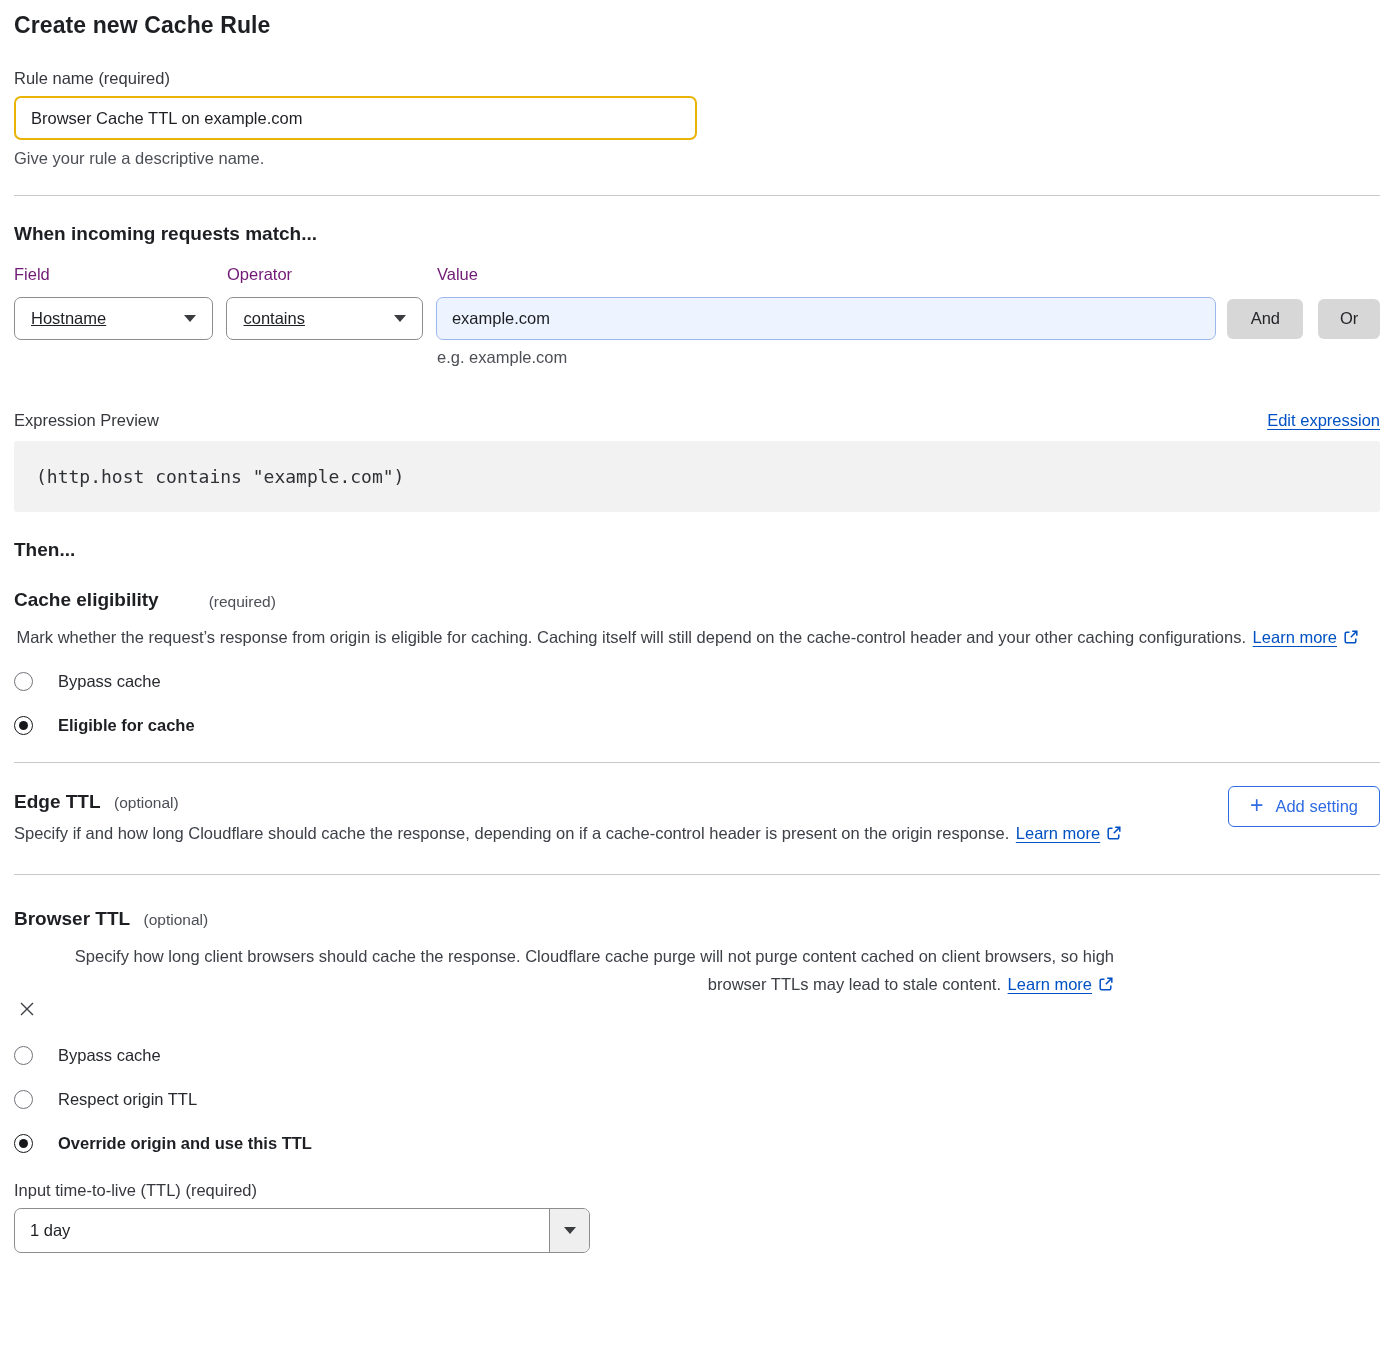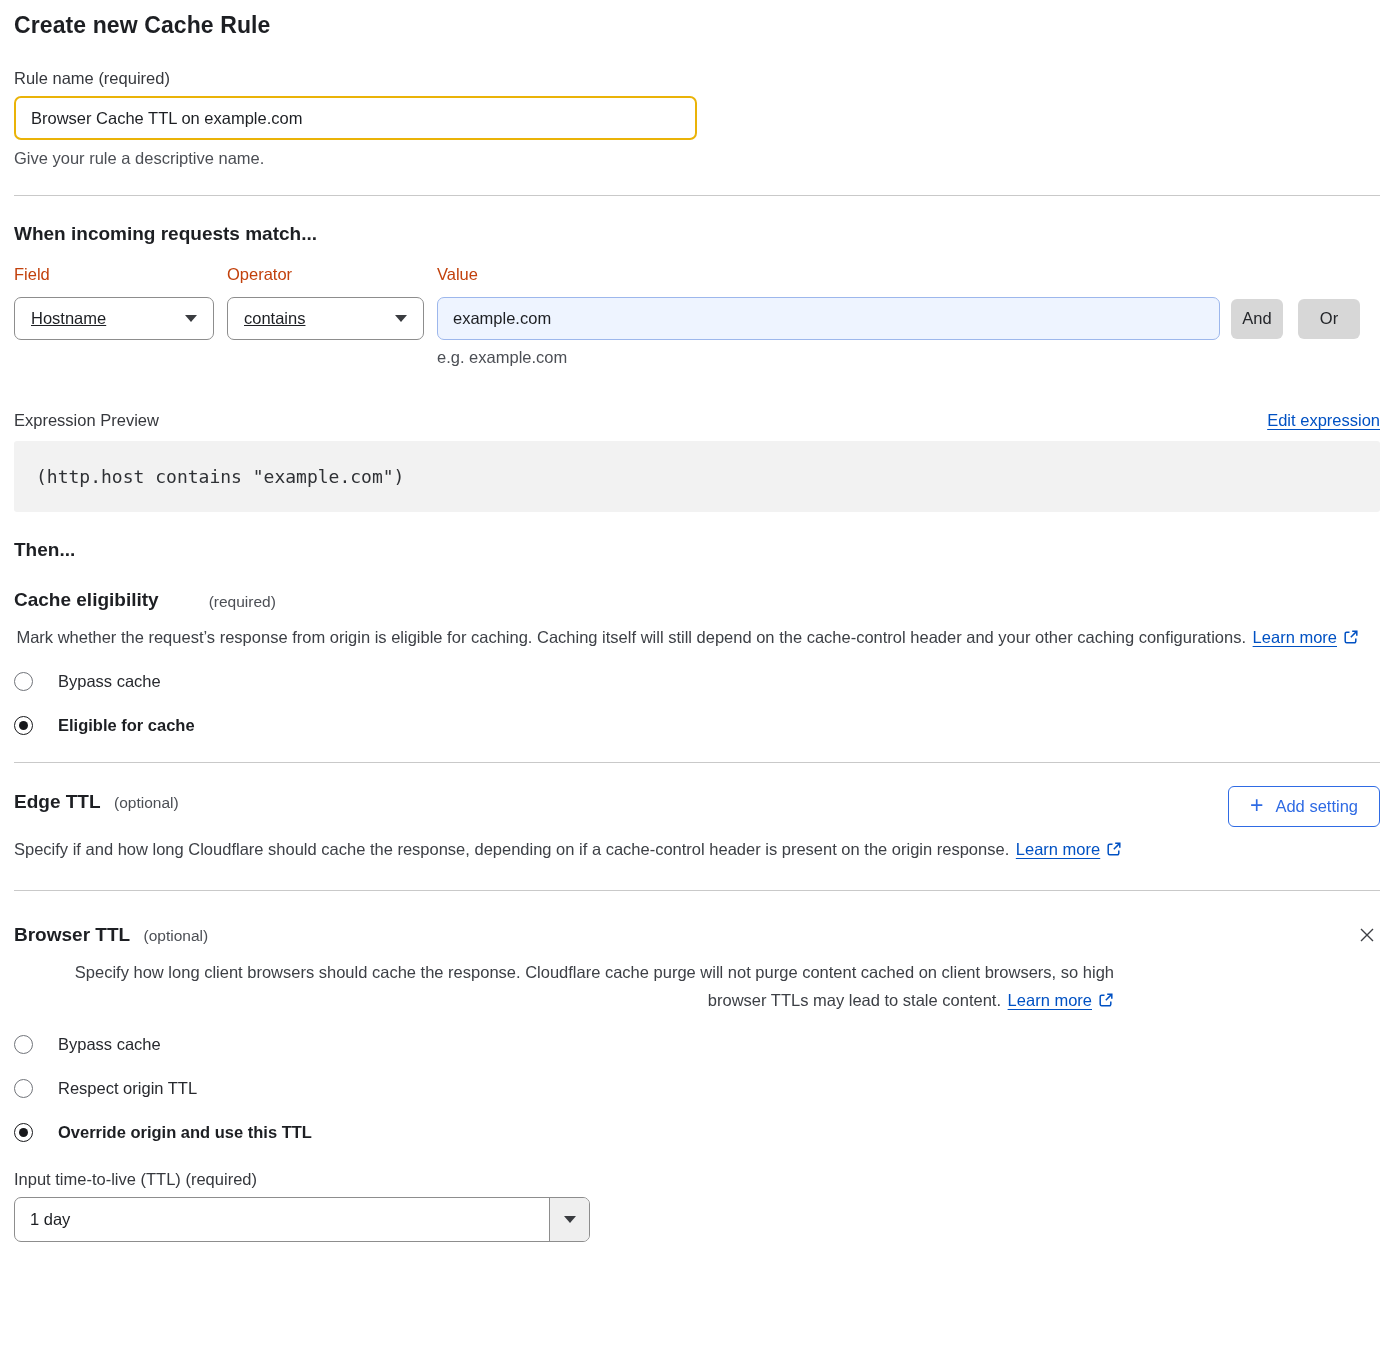--- a/index.html
+++ b/index.html
@@ -47,21 +47,21 @@
   .section-heading {
     font-size: 19px;
     font-weight: 700;
     color: #1d1f23;
     margin-top: 27px;
   }
   .match-labels {
     display: flex;
     margin-top: 20px;
     font-size: 16.5px;
-    color: #c2410c;
+    color: #701a75;
   }
   .match-labels .lbl-field { width: 213px; }
   .match-labels .lbl-operator { width: 210px; }
   .match-row {
     display: flex;
     align-items: center;
     margin-top: 13px;
   }
   .select-box {
     height: 43px;
@@ -100,21 +100,21 @@
   .andor-btn {
     height: 40px;
     border: none;
     border-radius: 6px;
     background: #d7d7d7;
     color: #24262a;
     font-size: 16.5px;
     font-family: "Liberation Sans", sans-serif;
     cursor: pointer;
   }
-  .and-btn { width: 52px; margin-left: 11px; }
+  .and-btn { width: 76px; margin-left: 11px; }
   .or-btn  { width: 62px; margin-left: 15px; }
   .value-hint {
     margin-top: 8px;
     margin-left: 423px;
     font-size: 16.5px;
     color: #4c4f55;
   }
   .expr-row {
     display: flex;
     justify-content: space-between;
@@ -225,22 +225,22 @@
     line-height: 1;
     margin-top: -2px;
   }
   .close-btn {
     background: none;
     border: none;
     cursor: pointer;
     padding: 2px;
     margin-top: -2px;
   }
-  .edge-desc { max-width: 1135px; margin-top: 22px; }
-  .browser-header { margin-top: 33px; }
+  .edge-desc { max-width: 1135px; margin-top: 6px; }
+  .browser-header { margin-top: 33px; flex-direction: column; }
   .ttl-select {
     margin-top: 8px;
     width: 576px;
     height: 45px;
     border: 1px solid #8d8d8d;
     border-radius: 7px;
     display: flex;
     overflow: hidden;
     cursor: pointer;
     background: #fff;

